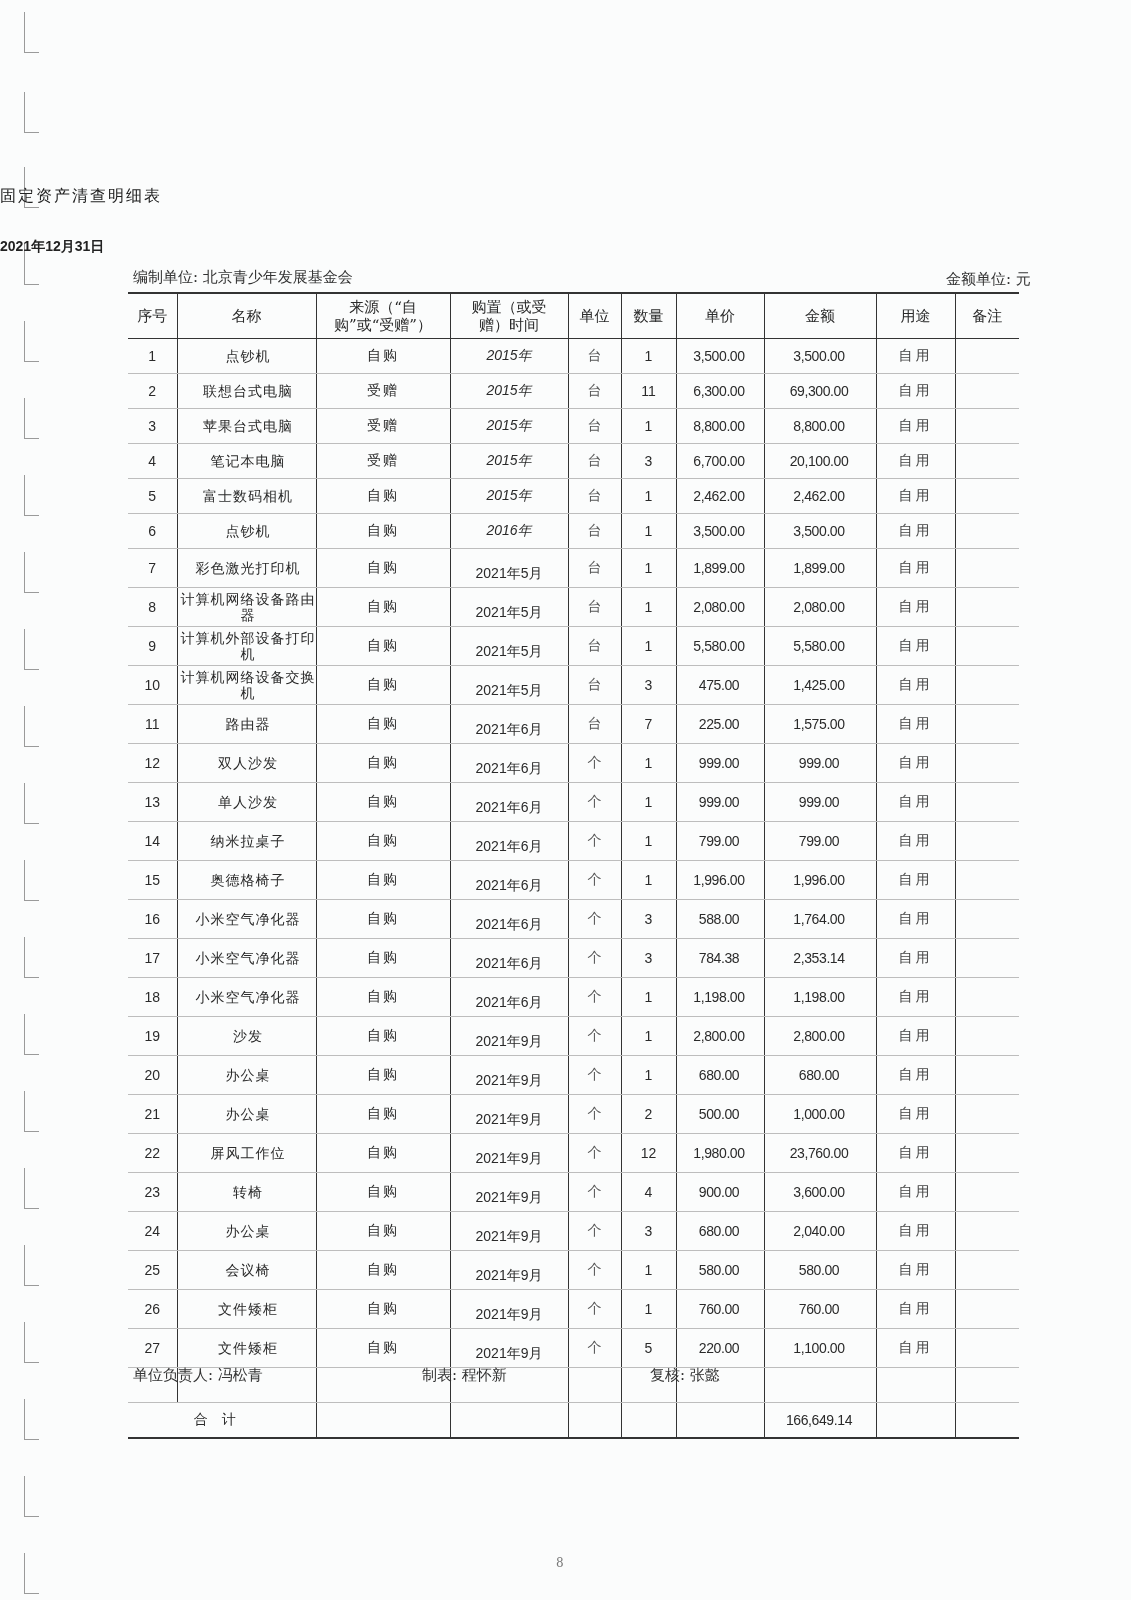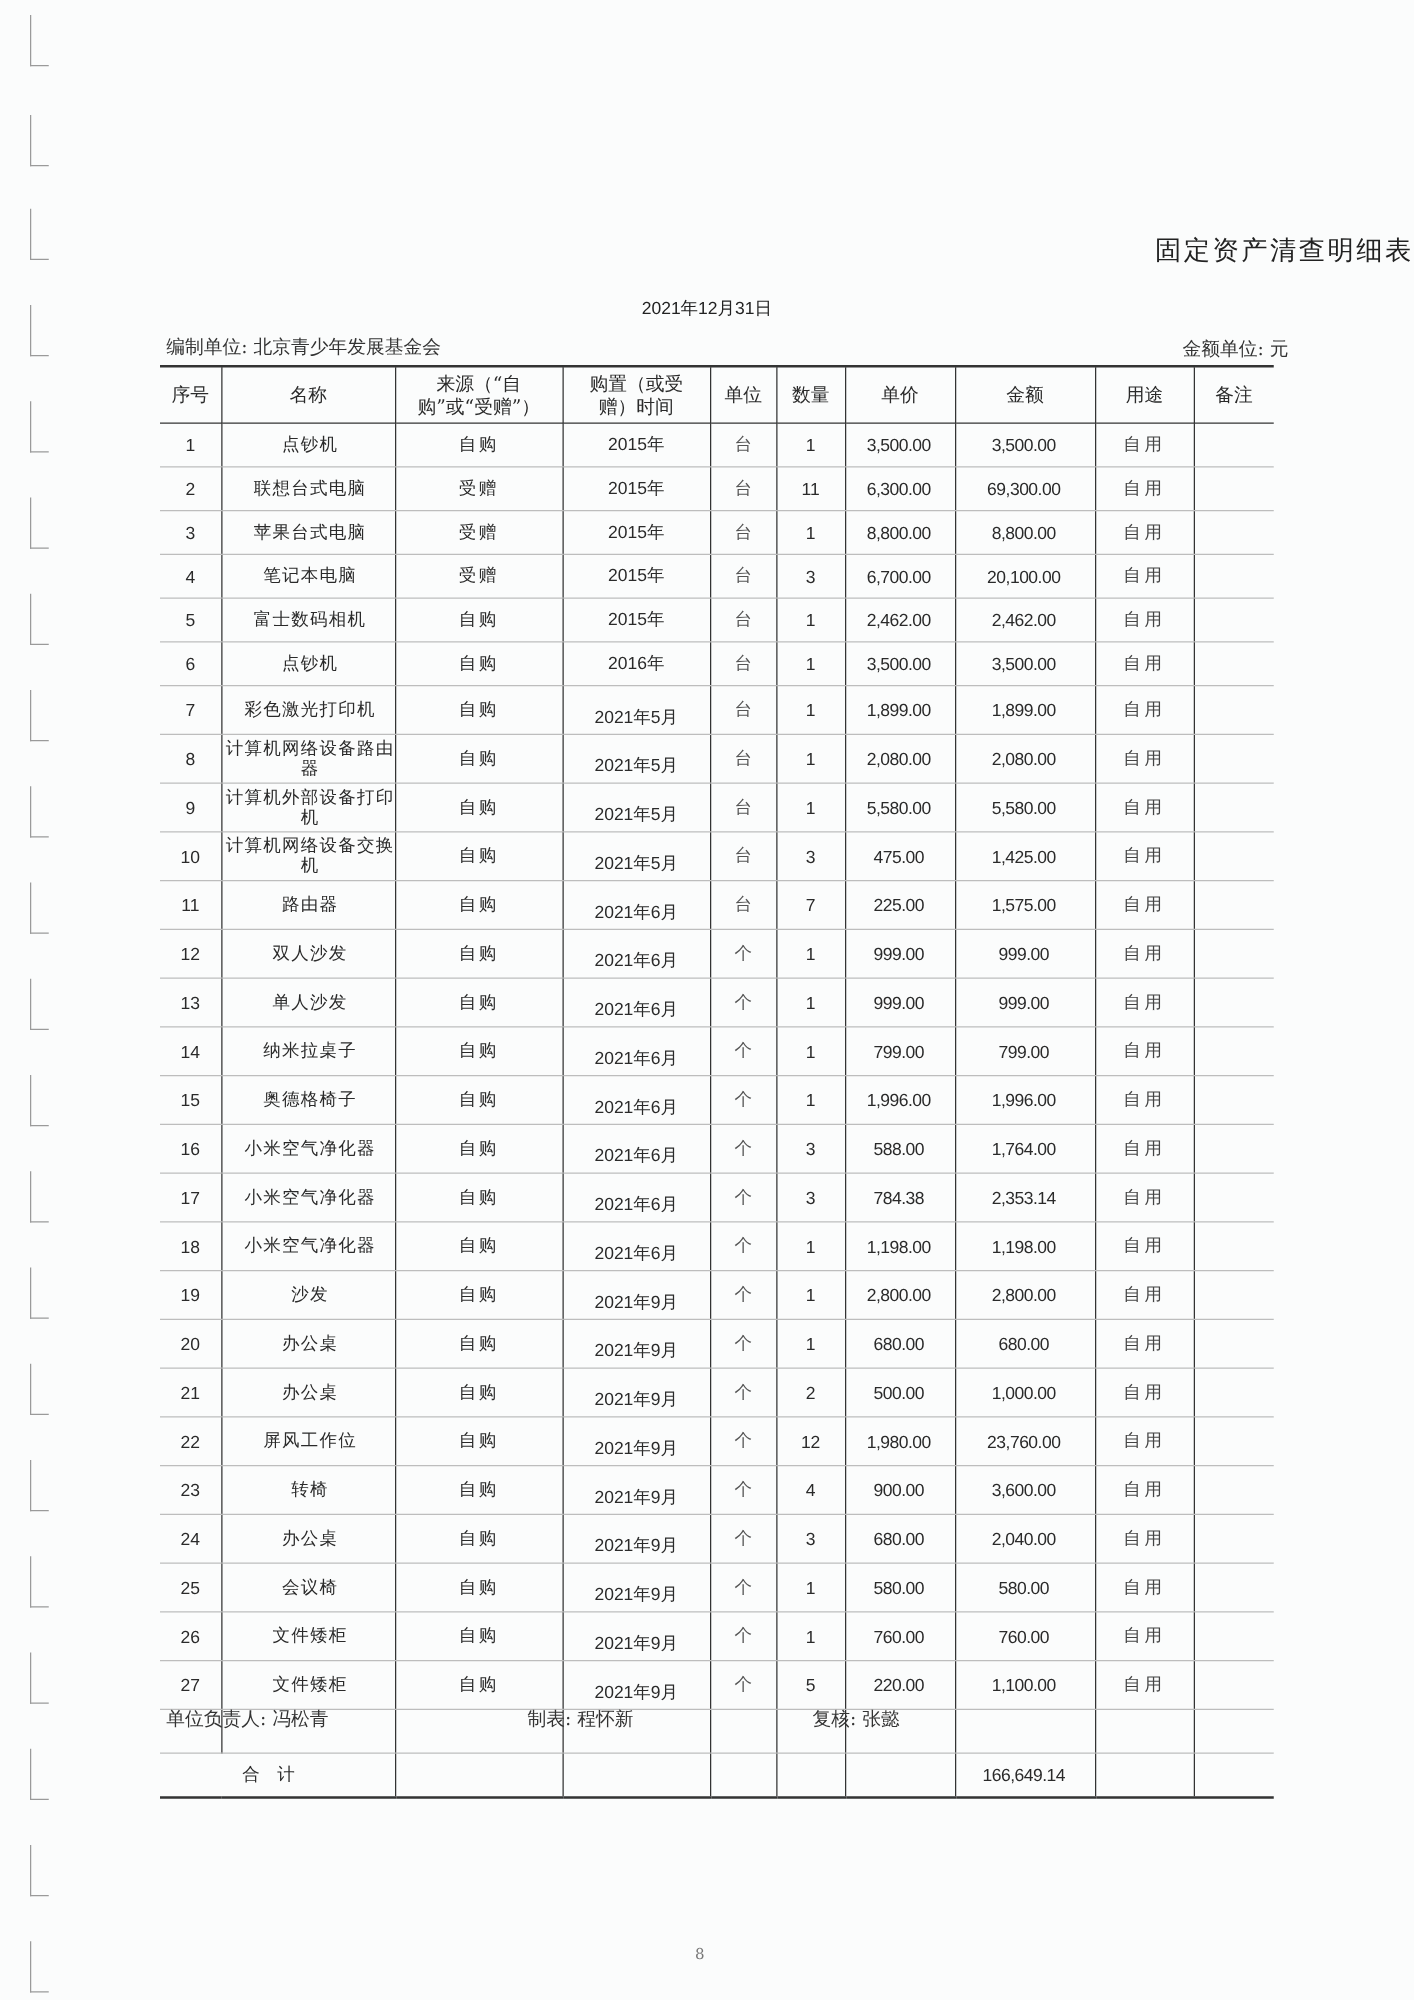--- a/index.html
+++ b/index.html
@@ -4,24 +4,24 @@
 <style>
   html, body { margin: 0; padding: 0; }
   body {
     width: 1131px; height: 1600px; position: relative; overflow: hidden;
     background: #fbfcfc;
     font-family: "DejaVu Serif", "Liberation Serif", serif;
     color: #2a2a2a;
   }
   .punch { position: absolute; left: 24px; width: 14px; height: 40px;
     border-left: 1.5px solid #9a9a9a; border-bottom: 1.5px solid #9a9a9a; }
-  .title { position: absolute; top: 186px; left: 0; width: 1131px; text-align: right;
-    font-size: 21px; letter-spacing: 2px; color: #222; }
-  .date { position: absolute; top: 238px; left: 0; width: 1131px; text-align: center;
-    font-family: "Liberation Sans", sans-serif; font-size: 14px; color: #222; }
+  .title { position: absolute; top: 186px; left: 0; width: 1131px; text-align: left;
+    font-size: 16px; letter-spacing: 2px; color: #222; }
+  .date { position: absolute; top: 238px; left: 0; width: 1131px; text-align: left;
+    font-family: "Liberation Sans", sans-serif; font-size: 14px; color: #222; font-weight: bold; }
   .unit-left { position: absolute; top: 268px; left: 133px; font-size: 15px; color: #333; }
   .unit-right { position: absolute; top: 270px; left: 898px; font-size: 15px; color: #333; margin-left: 48px; }
   table.assets {
     position: absolute; top: 292px; left: 128px; width: 891px;
     border-collapse: collapse; table-layout: fixed;
   }
   table.assets td, table.assets th {
     padding: 0; font-weight: normal; overflow: hidden; white-space: nowrap;
     border-left: 1px solid #333; border-right: 1px solid #333;
     border-bottom: 1px solid #bdbdbd;
@@ -31,21 +31,21 @@
   table.assets thead tr { border-top: 2px solid #333; }
   table.assets thead th { height: 44px; border-bottom: 1.5px solid #333;
     font-size: 15px; text-align: center; line-height: 18px; white-space: normal; }
   table.assets tbody td { height: 34px; font-size: 14px; }
   .c-no { text-align: center; font-family: "Liberation Sans", sans-serif; font-size: 15px; }
   .c-name { text-align: center; padding-left: 3px !important; font-size: 14.5px; letter-spacing: 1px;
     white-space: normal !important; line-height: 16px; }
   .c-src { text-align: center; letter-spacing: 2px; }
   .c-time { text-align: center; font-family: "Liberation Sans", sans-serif; font-size: 15px;
     vertical-align: bottom; padding-bottom: 4px !important; }
-  .c-time.year { vertical-align: middle; padding-bottom: 0 !important; }
+  .c-time.year { vertical-align: middle; padding-bottom: 0 !important; font-style: italic; }
   .c-unit { text-align: center; color: #555; }
   .c-qty { text-align: center; font-family: "Liberation Sans", sans-serif; font-size: 14.5px; }
   .c-num { text-align: center; padding-right: 2px !important; font-family: "Liberation Sans", sans-serif;
     font-size: 14.5px; letter-spacing: -0.4px; }
   .c-use { text-align: center; letter-spacing: 3px; color: #444; }
   .total-row td { border-bottom: 2px solid #333 !important; }
   .total-label { text-align: center; letter-spacing: 14px; font-size: 15px; }
   .total-amt { font-weight: bold; }
   .blank-row td { height: 34px; }
   .footer { position: absolute; top: 1366px; font-size: 15px; color: #333; }

